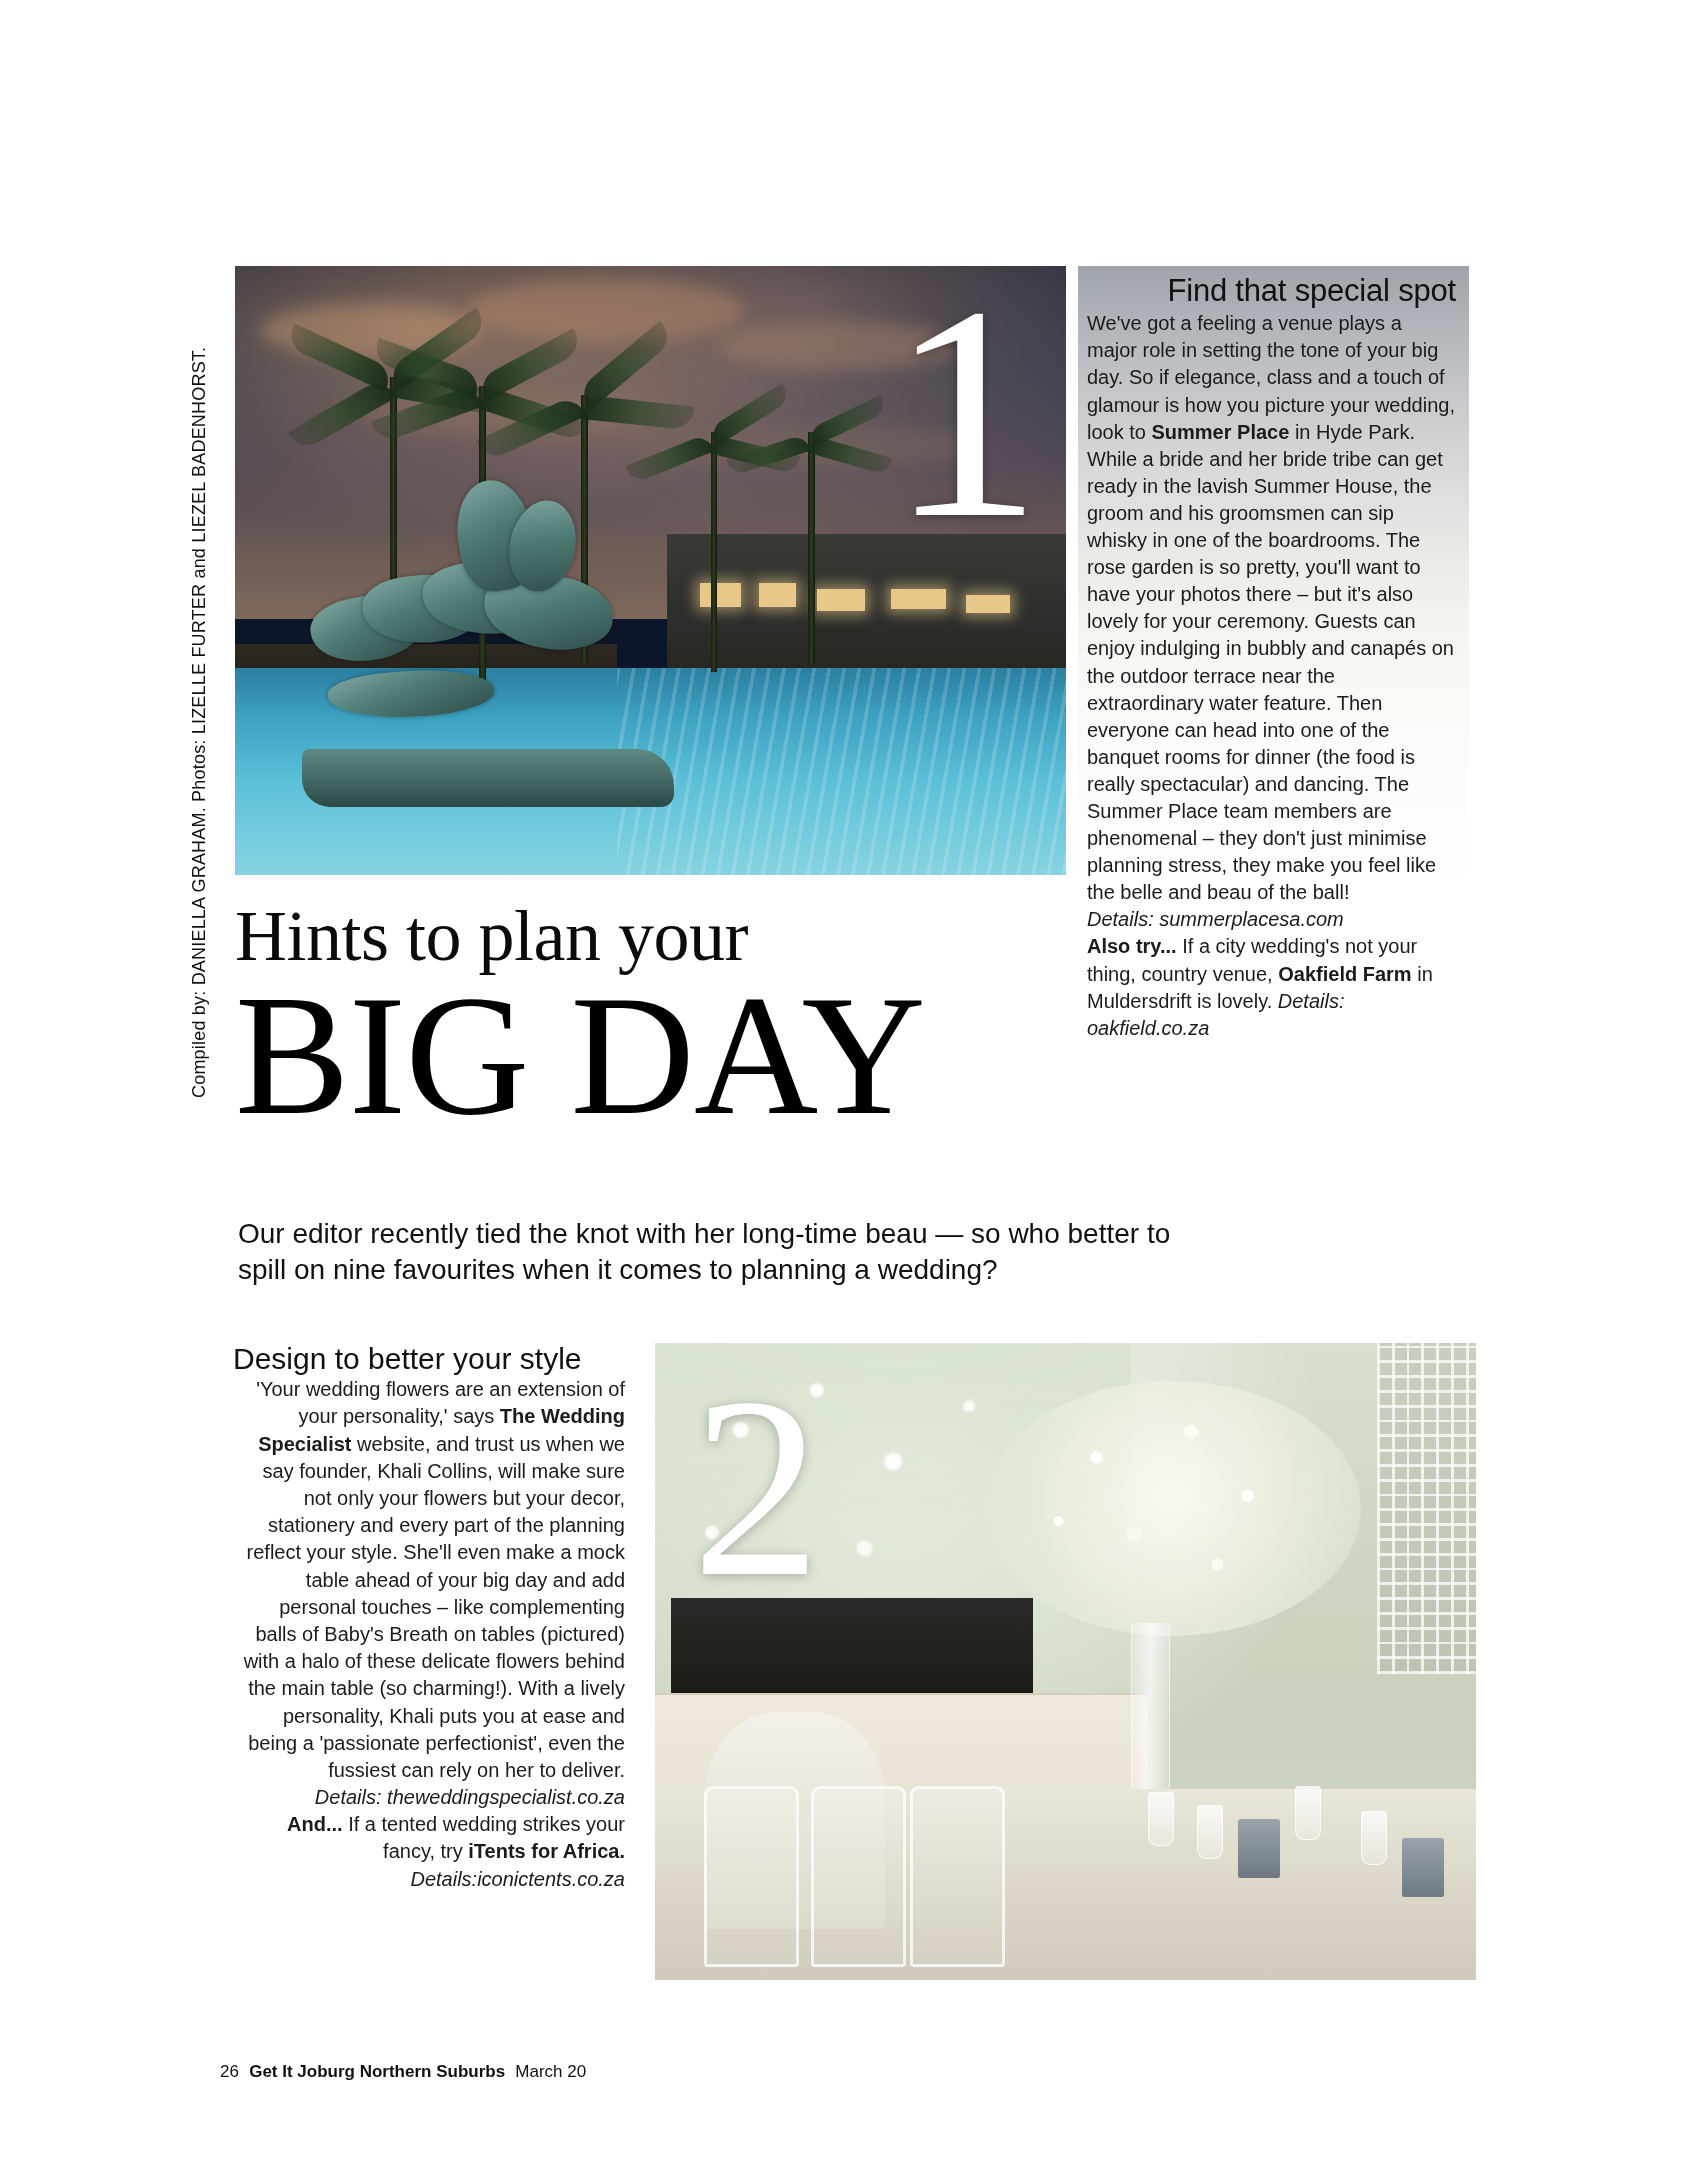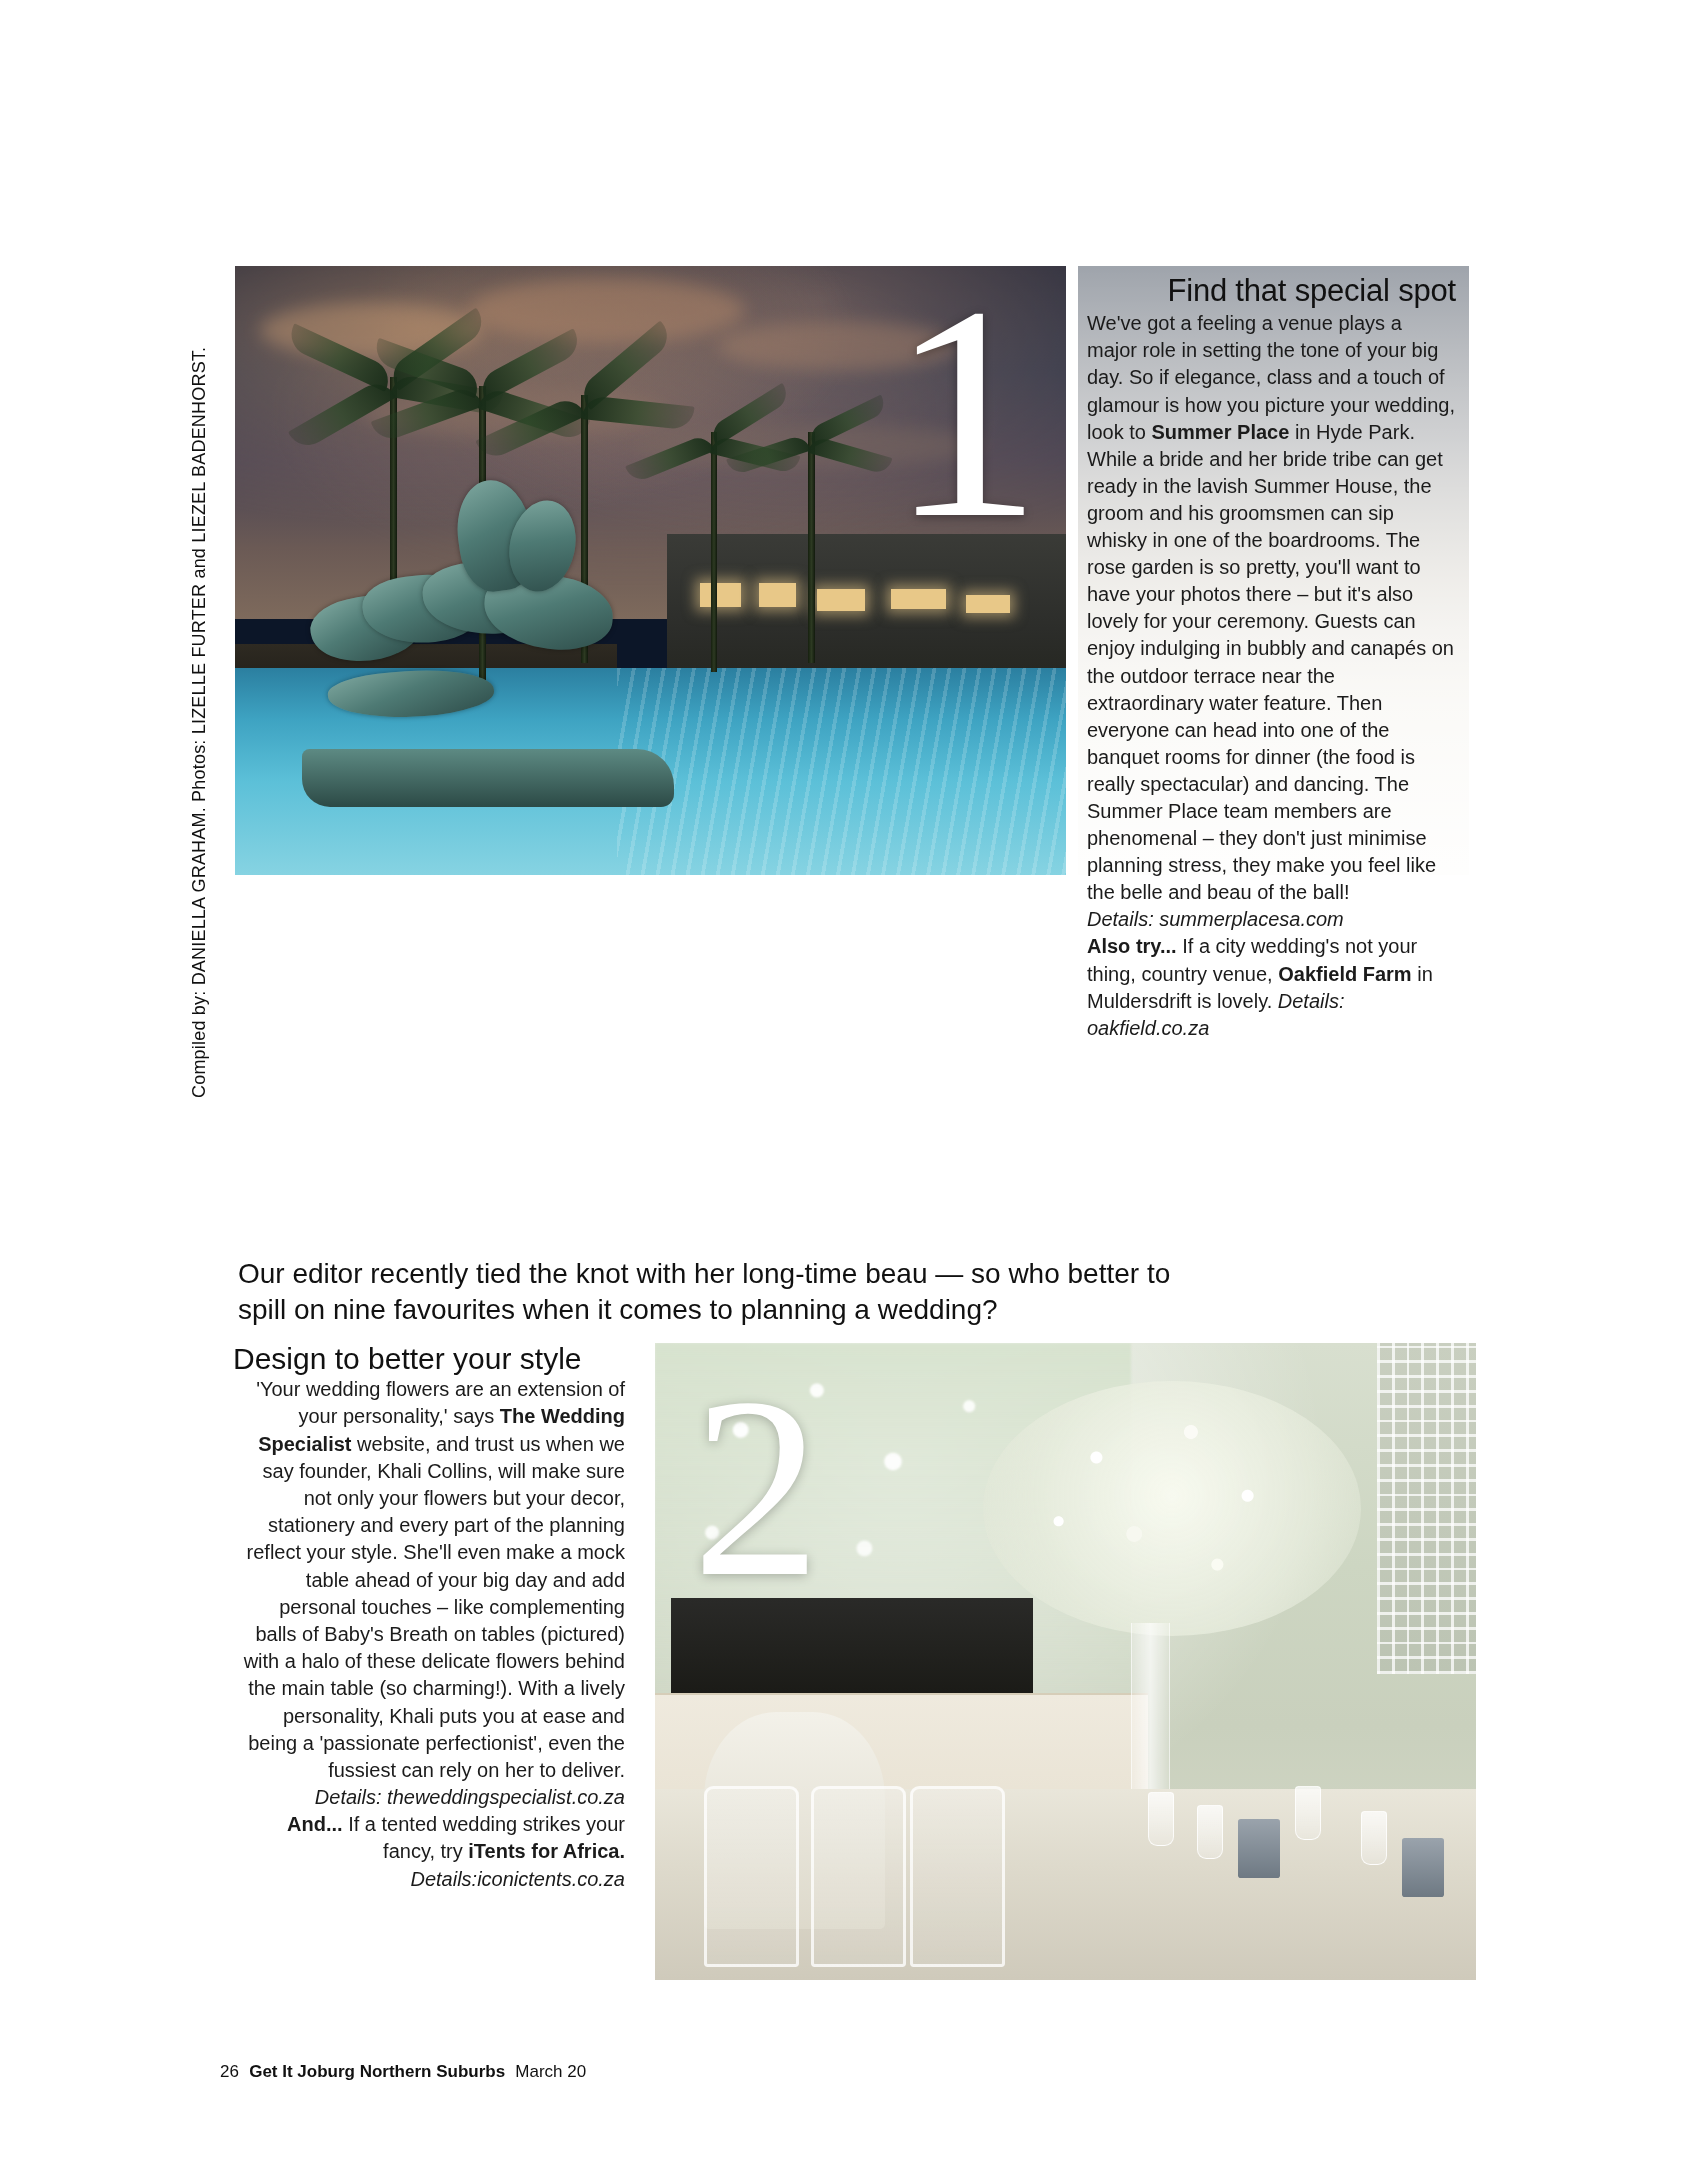--- a/index.html
+++ b/index.html
@@ -210,21 +210,20 @@
   
   .standfirst {
     position: absolute;
     left: 238px;
     top: 1216px;
     width: 964px;
     font-family: "Liberation Sans", sans-serif;
     font-size: 28px;
     line-height: 1.28;
     color: #111;
-    margin-top: 40px;
   }
 
   
   .col2 {
     position: absolute;
     left: 233px;
     top: 1343px;
     width: 392px;
   }
   .col2 h2 {
@@ -445,20 +444,24 @@
   </div>
 
   <div class="right-col-bg"></div>
   <div class="right-col-fade"></div>
 
   <div class="col-right">
     <h2>Find that special spot</h2>
     <div class="body-text">We've got a feeling a venue plays a major role in setting the tone of your big day. So if elegance, class and a touch of glamour is how you picture your wedding, look to <b>Summer Place</b> in Hyde Park. While a bride and her bride tribe can get ready in the lavish Summer House, the groom and his groomsmen can sip whisky in one of the boardrooms. The rose garden is so pretty, you'll want to have your photos there – but it's also lovely for your ceremony. Guests can enjoy indulging in bubbly and canapés on the outdoor terrace near the extraordinary water feature. Then everyone can head into one of the banquet rooms for dinner (the food is really spectacular) and dancing. The Summer Place team members are phenomenal – they don't just minimise planning stress, they make you feel like the belle and beau of the ball!<br><i>Details: summerplacesa.com</i><br><b>Also try...</b> If a city wedding's not your thing, country venue, <b>Oakfield Farm</b> in Muldersdrift is lovely. <i>Details: oakfield.co.za</i></div>
   </div>
 
+  <div class="masthead">
+    <div class="mast-line1">Hints to plan your</div>
+    <div class="mast-line2">BIG DAY</div>
+  </div>
 
   <div class="standfirst">Our editor recently tied the knot with her long-time beau — so who better to spill on nine favourites when it comes to planning a wedding?</div>
 
   <div class="col2">
     <h2>Design to better your style</h2>
     <div class="body-text">'Your wedding flowers are an extension of your personality,' says <b>The Wedding Specialist</b> website, and  trust us when we say founder, Khali Collins, will make sure not only your flowers but your decor, stationery and every part of the planning reflect your style. She'll even make a mock table ahead of your big day and add personal touches – like complementing balls of Baby's Breath on tables (pictured) with a halo of these delicate flowers behind the main table (so charming!). With a lively personality, Khali puts you at ease and being a 'passionate perfectionist', even the fussiest can rely on her to deliver.<br><i>Details: theweddingspecialist.co.za</i><br><b>And...</b> If a tented wedding strikes your fancy, try <b>iTents for Africa.</b><br><i>Details:iconictents.co.za</i></div>
   </div>
 
   <div class="photo2">
     <div class="p2-wallpaper"></div>

